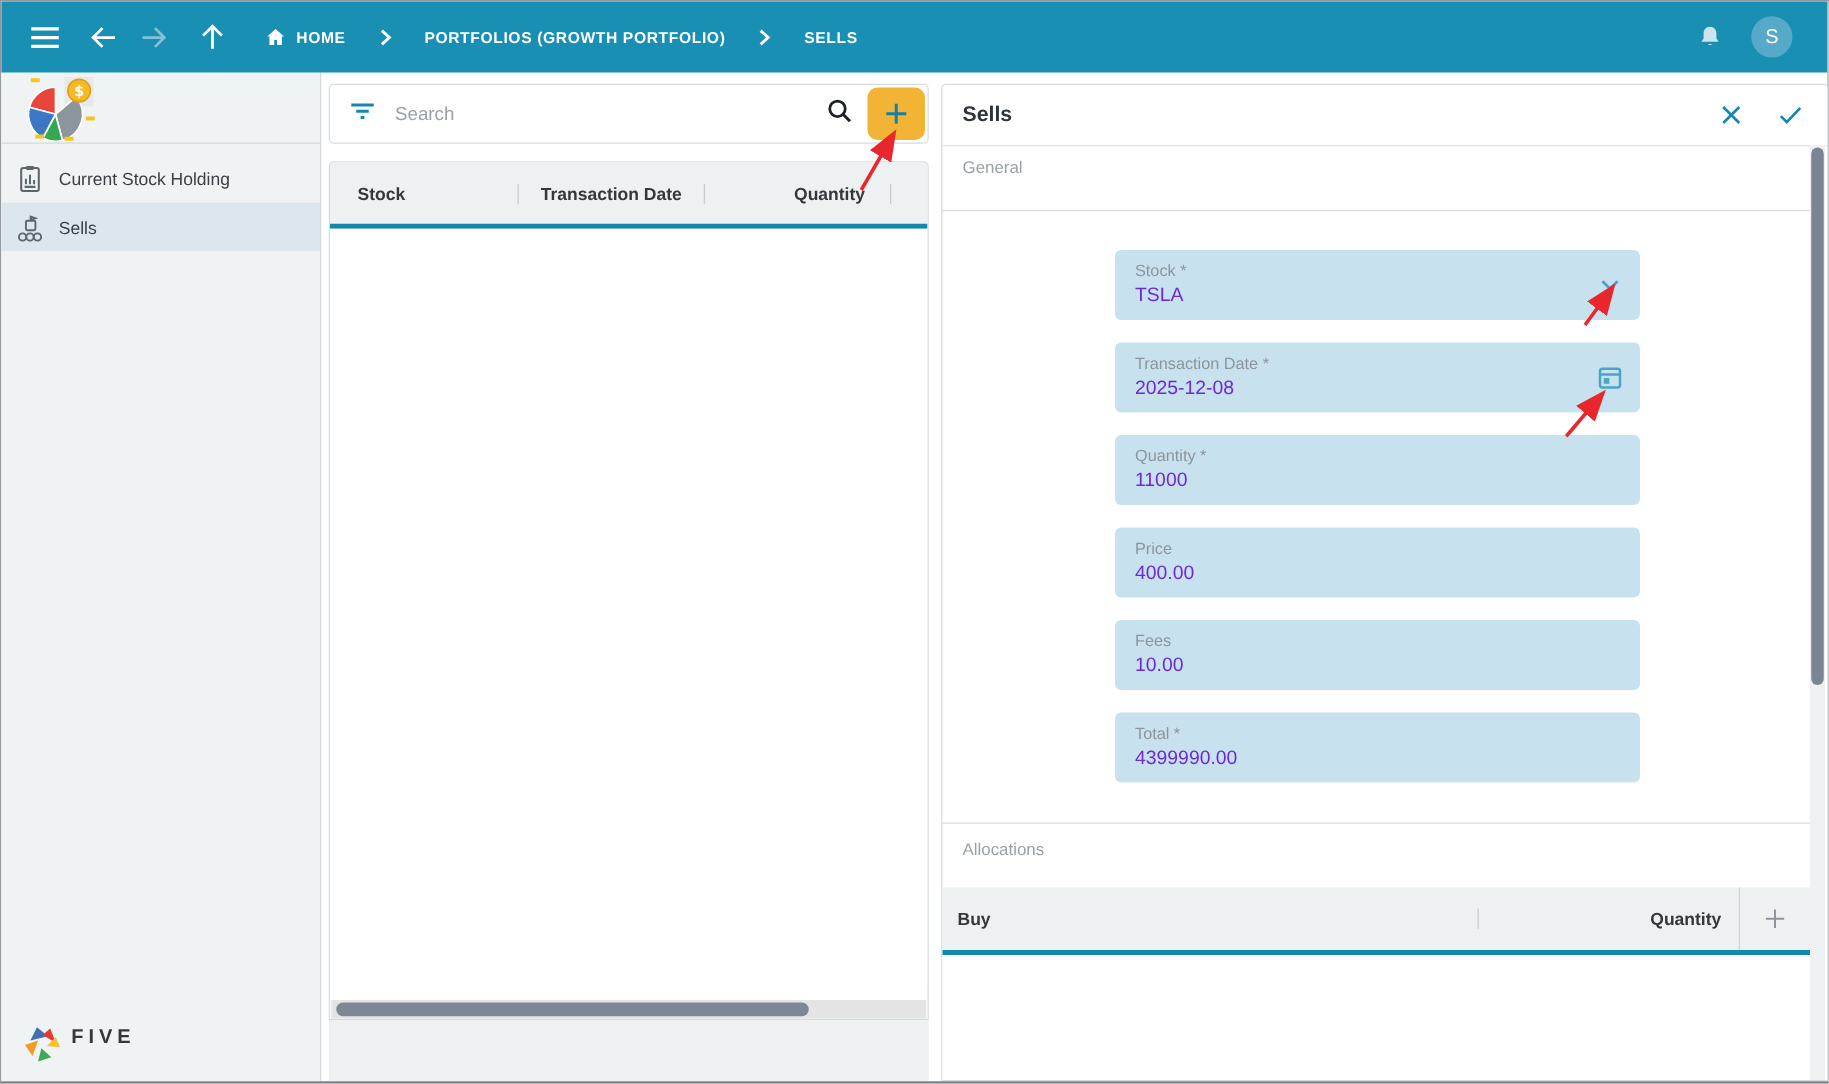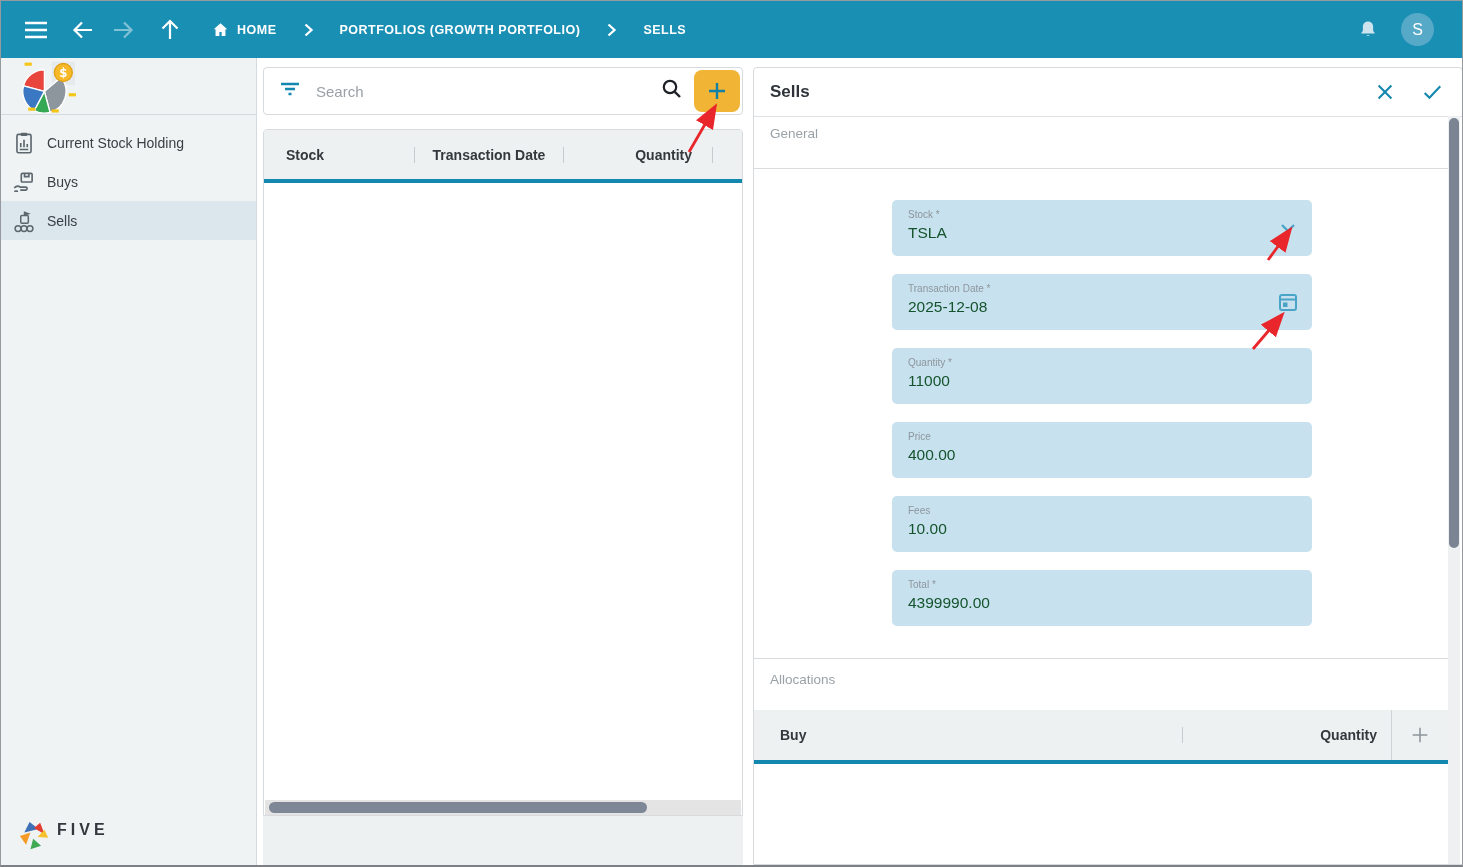--- a/index.html
+++ b/index.html
@@ -46,25 +46,25 @@
 
   
   .detail{position:absolute;left:752px;top:66px;width:710px;bottom:0;background:#fff;border:1px solid #d7dbde;border-radius:4px 4px 0 0;box-sizing:border-box;}
   .d-header{height:48px;border-bottom:1px solid #dfe2e4;display:flex;align-items:center;}
   .d-title{font-size:17px;font-weight:600;color:#2f343a;padding-left:16px;flex:1;}
   .d-hicon{width:22px;height:22px;margin-right:24px;cursor:pointer;flex:0 0 auto;}
   .section-label{position:absolute;left:16px;font-size:13.5px;color:#9aa1a6;}
   .divider{position:absolute;left:0;width:694px;height:1px;background:#d8dcdf;}
   .fields{position:absolute;left:138px;top:132px;width:420px;}
   .field{position:relative;height:56px;border-radius:5px;background:#c7e2ee;padding:9px 46px 0 16px;margin-bottom:18px;box-sizing:border-box;cursor:text;}
-  .field-label{font-size:10px;color:#8d959c;margin-bottom:4px;}
-  .field-value{font-size:15.5px;color:#14532d;}
+  .field-label{font-size:13px;color:#8d959c;margin-bottom:4px;}
+  .field-value{font-size:15.5px;color:#6d28d9;}
   .field-icon{position:absolute;right:12px;top:16px;width:24px;height:24px;cursor:pointer;}
   .alloc-header{position:absolute;left:0;top:642px;width:694px;height:50px;background:#edf1f2;border-bottom:4px solid #1487ae;display:flex;align-items:center;box-sizing:content-box;}
-  .ac1{width:428px;padding-left:26px;box-sizing:border-box;font-size:14px;font-weight:700;color:#33383c;}
+  .ac1{width:428px;padding-left:12px;box-sizing:border-box;font-size:14px;font-weight:700;color:#33383c;}
   .ac2{width:208px;text-align:right;padding-right:14px;box-sizing:border-box;font-size:14px;font-weight:700;color:#33383c;}
   .alloc-add{flex:1;height:100%;border-left:1px solid #d0d4d7;display:flex;align-items:center;justify-content:center;cursor:pointer;}
   .alloc-body{position:absolute;left:0;top:696px;width:694px;bottom:0;background:#fff;}
   .vscroll{position:absolute;left:694px;top:48px;width:12px;bottom:0;background:#eef0f2;}
   .vscroll .vthumb{position:absolute;left:1px;top:2px;width:10px;height:430px;border-radius:5px;background:#7b8492;cursor:pointer;}
 
   
   .annotations{position:absolute;left:0;top:0;width:1463px;height:867px;pointer-events:none;z-index:40;}
 </style>
 </head>
@@ -142,31 +142,20 @@
       <div class="side-item">
         <span class="mi">
           <svg viewBox="0 0 24 24" width="26" height="26">
               <rect x="5.5" y="4" width="13" height="17" rx="1.5" fill="none" stroke="#5c666d" stroke-width="1.5"></rect>
               <rect x="9" y="2.5" width="6" height="3" rx="1" fill="#5c666d"></rect>
               <path d="M9 16v-4M12 16V9M15 16v-3M8 18h8" stroke="#5c666d" stroke-width="1.5" fill="none"></path>
             </svg>
         </span>
         <span class="ml">Current Stock Holding</span>
       </div>
-      <div class="side-item">
-        <span class="mi">
-          <svg viewBox="0 0 24 24" width="26" height="26" fill="none" stroke="#5c666d" stroke-width="1.5">
-              <rect x="9.5" y="4" width="10" height="8" rx="1"></rect>
-              <path d="M12.5 4v3h4V4"></path>
-              <path d="M3 17.5c1.8-2 3.8-2.2 5.5-.8h5a1.4 1.4 0 0 1 0 2.8H8.5"></path>
-              <path d="M3 20.5h3.5"></path>
-            </svg>
-        </span>
-        <span class="ml">Buys</span>
-      </div>
       <div class="side-item selected">
         <span class="mi">
           <svg viewBox="0 0 24 24" width="26" height="26" fill="none" stroke="#5c666d" stroke-width="1.4">
               <rect x="9" y="7" width="7" height="7" rx="1"></rect>
               <path d="M12.5 7V4l3.5 1.2-3.5 1.2"></path>
               <circle cx="6.5" cy="19" r="2.7"></circle>
               <circle cx="12" cy="19" r="2.7"></circle>
               <circle cx="17.5" cy="19" r="2.7"></circle>
             </svg>
         </span>

